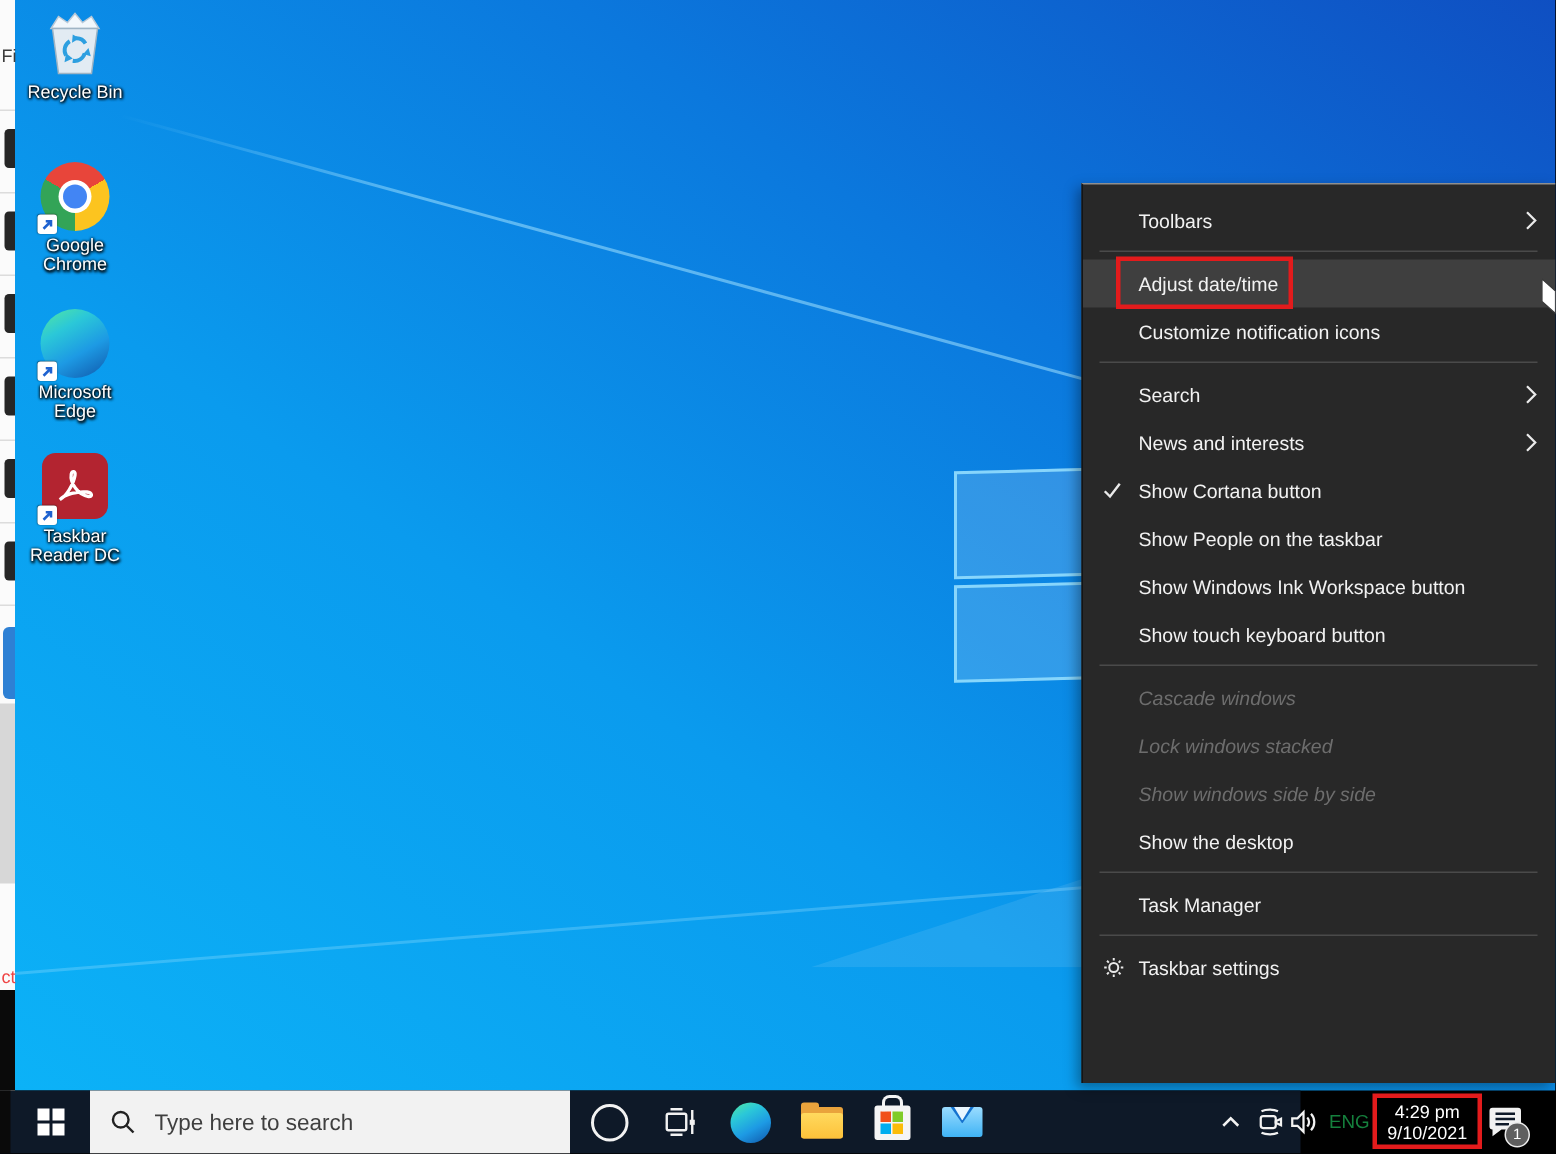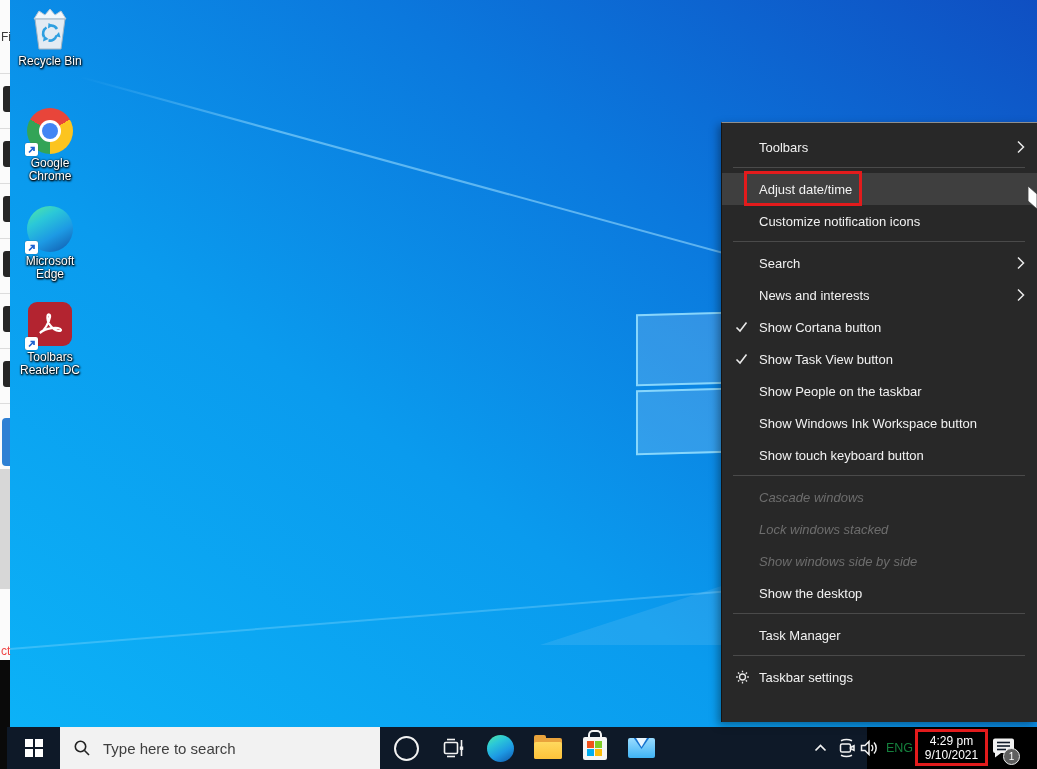--- a/index.html
+++ b/index.html
@@ -176,21 +176,21 @@
         <svg width="30" height="30" viewBox="0 0 30 30">
           <path d="M5,24 C9,22 14,14 15,8 C15.5,5 13,4.5 12.5,7 C11.5,13 17,21 24,22 C27,22.3 26.5,19.5 23,19 C17,18.3 8,20.5 5,24 Z" fill="none" stroke="#fff" stroke-width="2.2" stroke-linecap="round"></path>
         </svg>
       </div>
       <span class="shortcut">
         <svg width="11" height="11" viewBox="0 0 11 11">
             <path d="M3,8.5 L8,3.5 M4.5,3.5 H8 V7" stroke="#1e62d0" stroke-width="1.7" fill="none"></path>
           </svg>
       </span>
     </div>
-    <div class="lbl" style="width:66px;margin-left:13px">Toolbars Reader DC</div>
+    <div class="lbl" style="width:66px;margin-left:13px">Taskbar Reader DC</div>
   </div>
 
   <div id="edge-strip">
     <span class="txt" style="top:30px">Fi</span>
     <div class="divider" style="top:73px"></div>
       <div class="divider" style="top:128px"></div>
     <div class="divider" style="top:183px"></div>
       <div class="divider" style="top:238px"></div>
     <div class="divider" style="top:293px"></div>
       <div class="divider" style="top:348px"></div>
@@ -244,28 +244,20 @@
       </div>
       <div class="menu-item">
         <span class="mi-check">
           <svg width="13" height="12" viewBox="0 0 13 12">
             <polyline points="1.5,6.5 5,10 11.5,1.5" fill="none" stroke="#e9e9e9" stroke-width="1.6"></polyline>
           </svg>
         </span>
         <span class="mi-label">Show Cortana button</span>
       </div>
       <div class="menu-item">
-        <span class="mi-check">
-          <svg width="13" height="12" viewBox="0 0 13 12">
-            <polyline points="1.5,6.5 5,10 11.5,1.5" fill="none" stroke="#e9e9e9" stroke-width="1.6"></polyline>
-          </svg>
-        </span>
-        <span class="mi-label">Show Task View button</span>
-      </div>
-      <div class="menu-item">
         <span class="mi-label">Show People on the taskbar</span>
       </div>
       <div class="menu-item">
         <span class="mi-label">Show Windows Ink Workspace button</span>
       </div>
       <div class="menu-item">
         <span class="mi-label">Show touch keyboard button</span>
       </div>
       <div class="menu-sep"></div>
       <div class="menu-item disabled">

